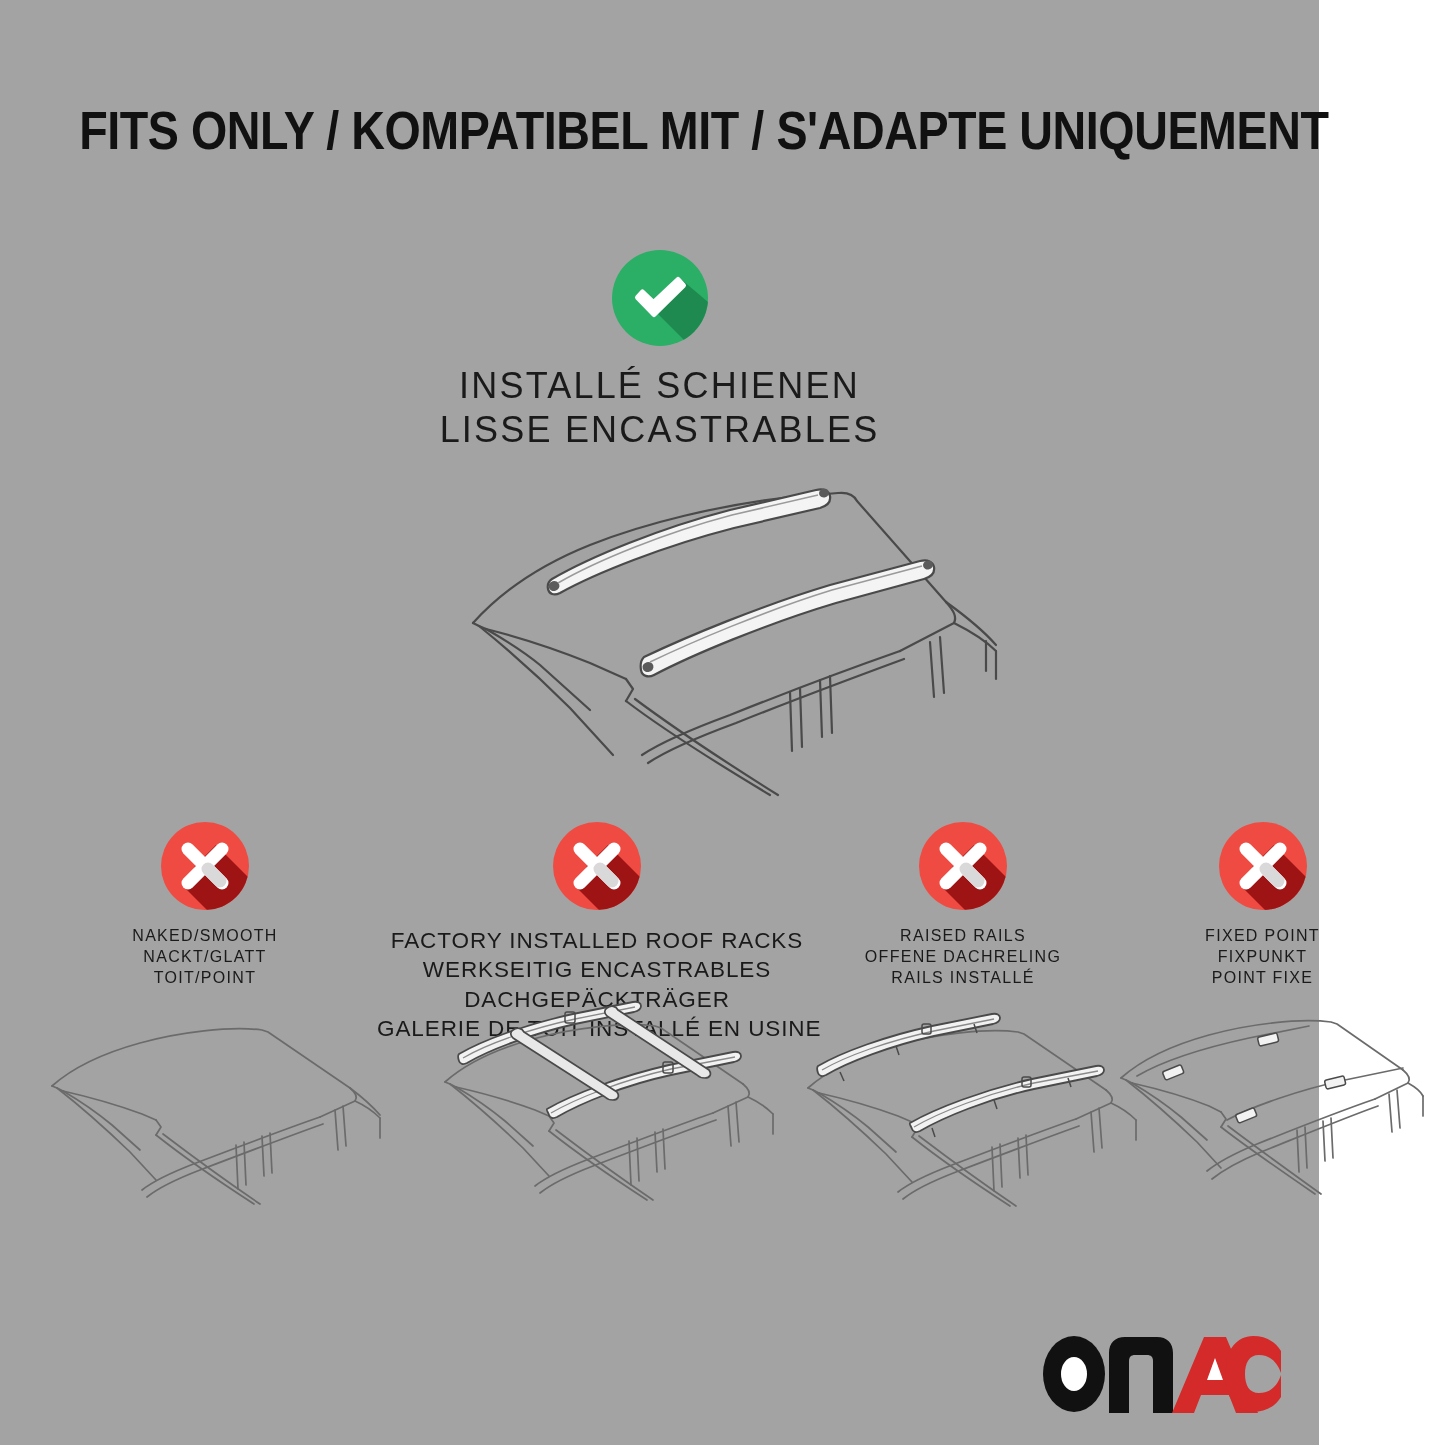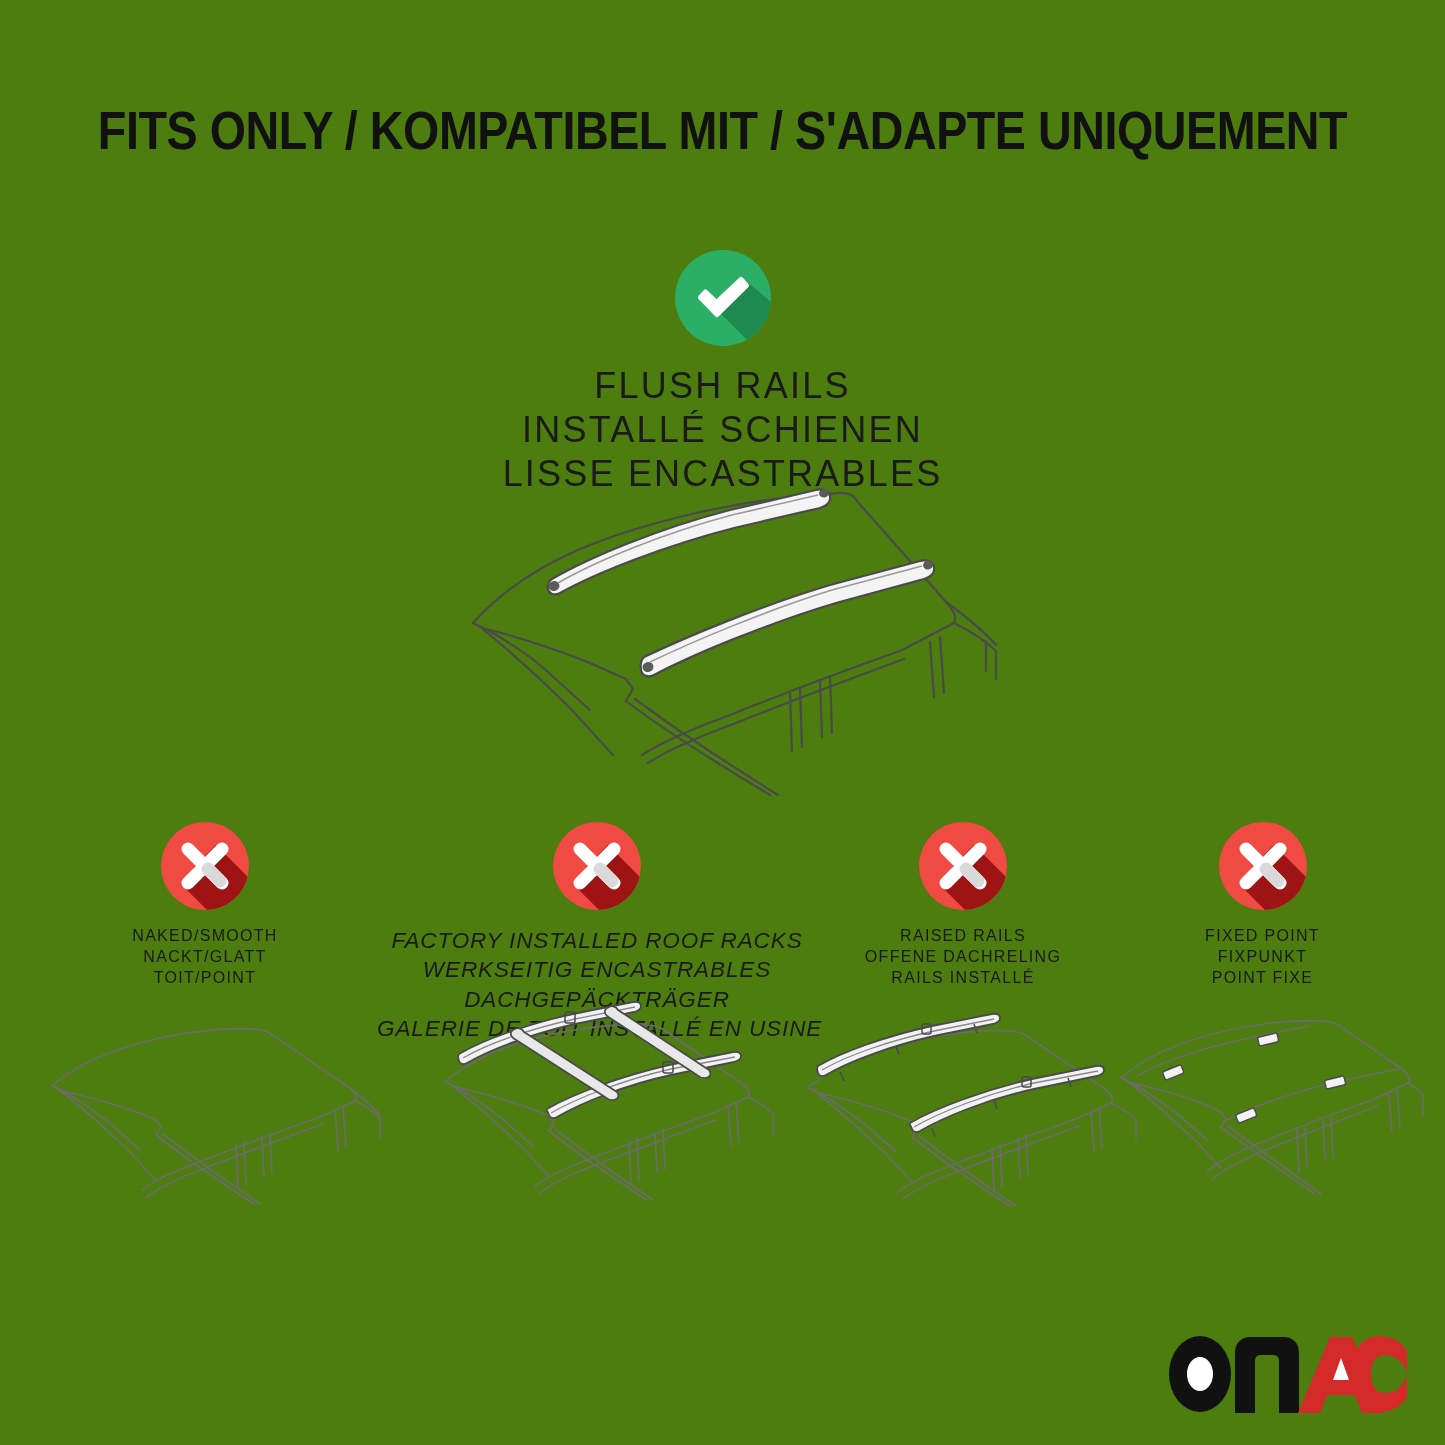--- a/index.html
+++ b/index.html
@@ -3,21 +3,21 @@
 <meta charset="utf-8">
 <style>
   html,body{margin:0;padding:0;}
   body{
     width:1445px;height:1445px;
     background:#ffffff;
     font-family:"Liberation Sans", sans-serif;
     overflow:hidden;
     position:relative;
   }
-  .page{position:relative;width:1445px;height:1445px;background:#4d7c0f;}
+  .page{position:relative;width:1319px;height:1445px;background:#a3a3a3;}
 
   
   .title{
     position:absolute;
     left:0; right:0; top:100px;
     text-align:center;
     font-family:"Liberation Sans", sans-serif;
     font-weight:bold;
     font-size:53px;
     letter-spacing:-0.5px;
@@ -75,21 +75,21 @@
     position:relative;
   }
   .col-labels{
     font-size:16px;
     line-height:1.30;
     letter-spacing:1.3px;
     color:#1a1a1a;
     font-weight:400;
   }
   .col-labels div{white-space:nowrap;}
-  .col-1 .col-labels{font-size:22.5px;letter-spacing:0.9px;font-style:italic;}
+  .col-1 .col-labels{font-size:22.5px;letter-spacing:0.9px;}
 
   .col-art{
     position:absolute;
     left:50%;
     transform:translateX(-50%);
   }
   .col-0 .col-art{top:192px;width:350px;height:200px;}
   .col-1 .col-art{top:162px;width:360px;height:230px;}
   .col-2 .col-art{top:172px;width:370px;height:220px;}
   .col-3 .col-art{top:188px;width:320px;height:200px;}
@@ -122,21 +122,20 @@
         </defs>
         <circle cx="48" cy="48" r="48" fill="#2BAF66"></circle>
         <g clip-path="url(#gclip)">
           <path d="M40 58 L52 70 L96 114 L96 52 L70 30 Z" fill="#1E8A4F"></path>
         </g>
         <path d="M25.5 47.5 L30.5 42 L41.5 52.5 L66 29.5 L71.5 35.5 L42 64.5 Z" fill="#ffffff" stroke="#ffffff" stroke-width="5" stroke-linejoin="round"></path>
       </svg>
     </div>
 
     <div class="hero-labels">
-      <div>FLUSH RAILS</div>
       <div>INSTALLÉ SCHIENEN</div>
       <div>LISSE ENCASTRABLES</div>
     </div>
   </div>
 
   <div class="hero-art">
     <svg viewBox="0 0 600 330" width="600" height="330">
       <g fill="none" stroke="#4a4a4a" stroke-width="2.2" stroke-linejoin="round" stroke-linecap="round">
 
         <path d="M43 158 C70 128 110 100 160 80 C215 58 290 40 360 32 L408 28

